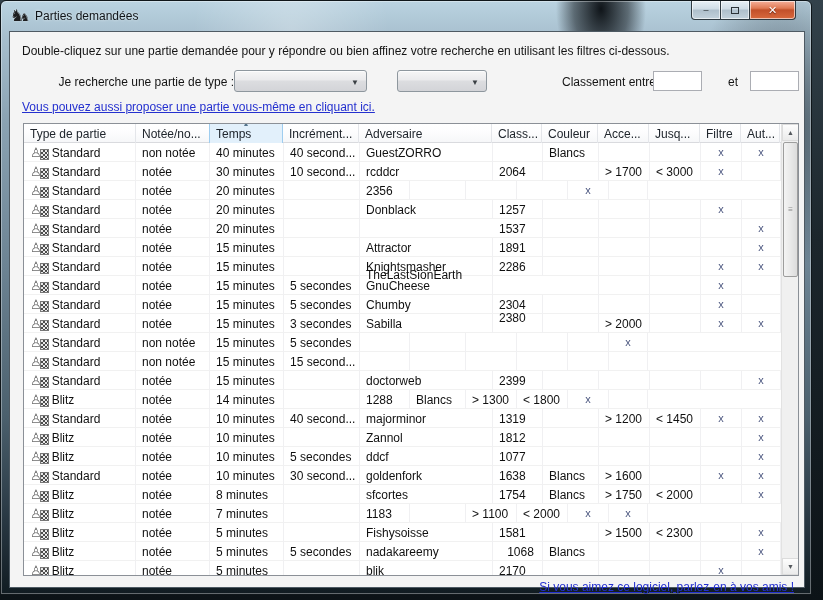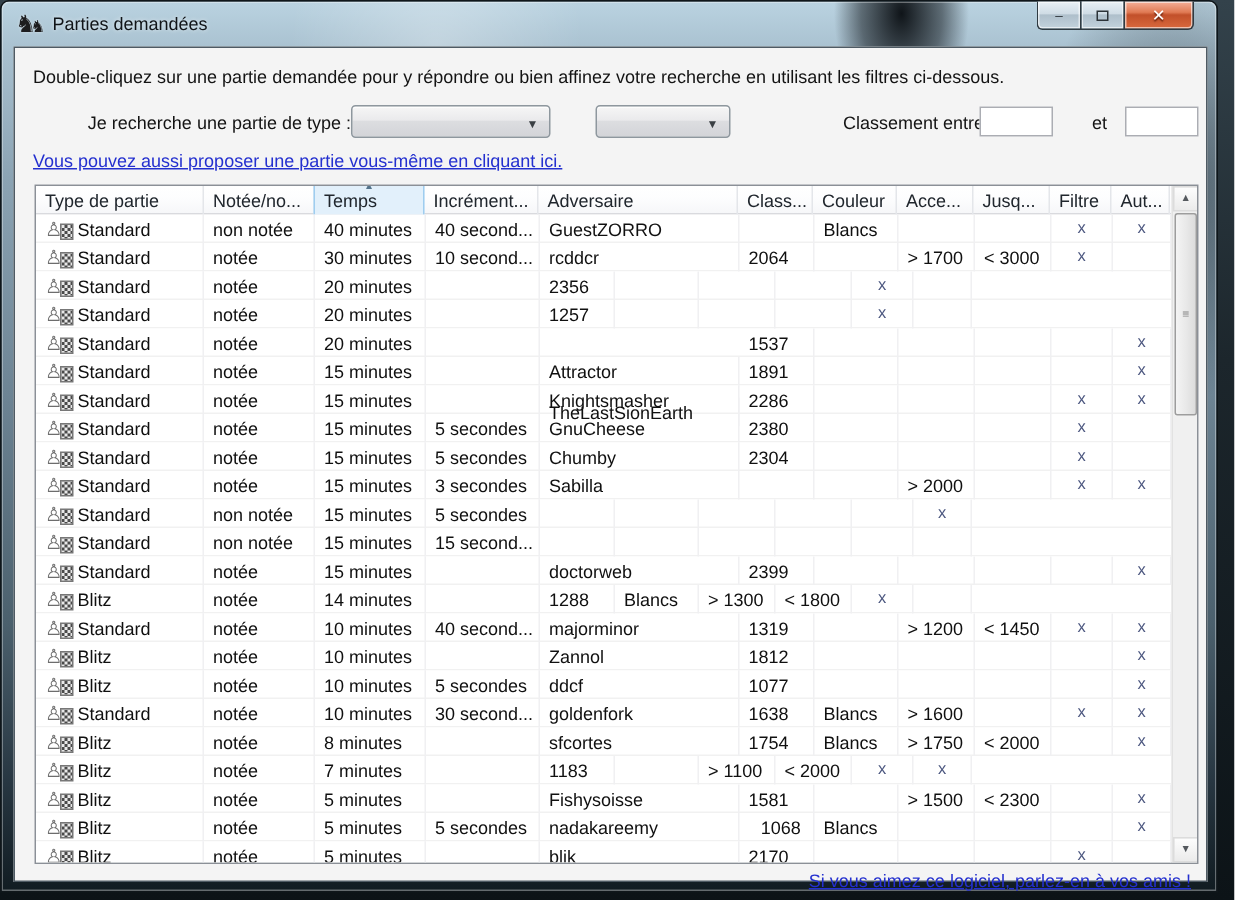--- a/index.html
+++ b/index.html
@@ -227,20 +227,21 @@
                 <div class="tcell type" style="width: 112px;">
                   <span class="piece-icon">
                     <span class="pawn">♙</span>
                     <span class="checker"></span>
                   </span>
                   <span>Standard</span>
                 </div>
                 <div class="tcell" style="width: 74px;">notée</div>
                 <div class="tcell" style="width: 74px;">20 minutes</div>
                 <div class="tcell" style="width: 76px;"></div>
+                <div class="tcell" style="width: 133px;">Donblack</div>
                 <div class="tcell" style="width: 50px;">1257</div>
                 <div class="tcell" style="width: 56px;"></div>
                 <div class="tcell" style="width: 51px;"></div>
                 <div class="tcell" style="width: 51px;"></div>
                 <div class="tcell center" style="width: 41px;">x</div>
                 <div class="tcell center" style="width: 39px;"></div>
               </div>
               <div class="trow">
                 <div class="tcell type" style="width: 112px;">
                   <span class="piece-icon">
@@ -303,21 +304,21 @@
                   <span class="piece-icon">
                     <span class="pawn">♙</span>
                     <span class="checker"></span>
                   </span>
                   <span>Standard</span>
                 </div>
                 <div class="tcell" style="width: 74px;">notée</div>
                 <div class="tcell" style="width: 74px;">15 minutes</div>
                 <div class="tcell" style="width: 76px;">5 secondes</div>
                 <div class="tcell" style="width: 133px;">GnuCheese</div>
-                <div class="tcell" style="width: 50px;">2380</div>
+                <div class="tcell" style="width: 50px; margin-top: 32px;">2380</div>
                 <div class="tcell" style="width: 56px;"></div>
                 <div class="tcell" style="width: 51px;"></div>
                 <div class="tcell" style="width: 51px;"></div>
                 <div class="tcell center" style="width: 41px;">x</div>
                 <div class="tcell center" style="width: 39px;"></div>
               </div>
               <div class="trow">
                 <div class="tcell type" style="width: 112px;">
                   <span class="piece-icon">
                     <span class="pawn">♙</span>

